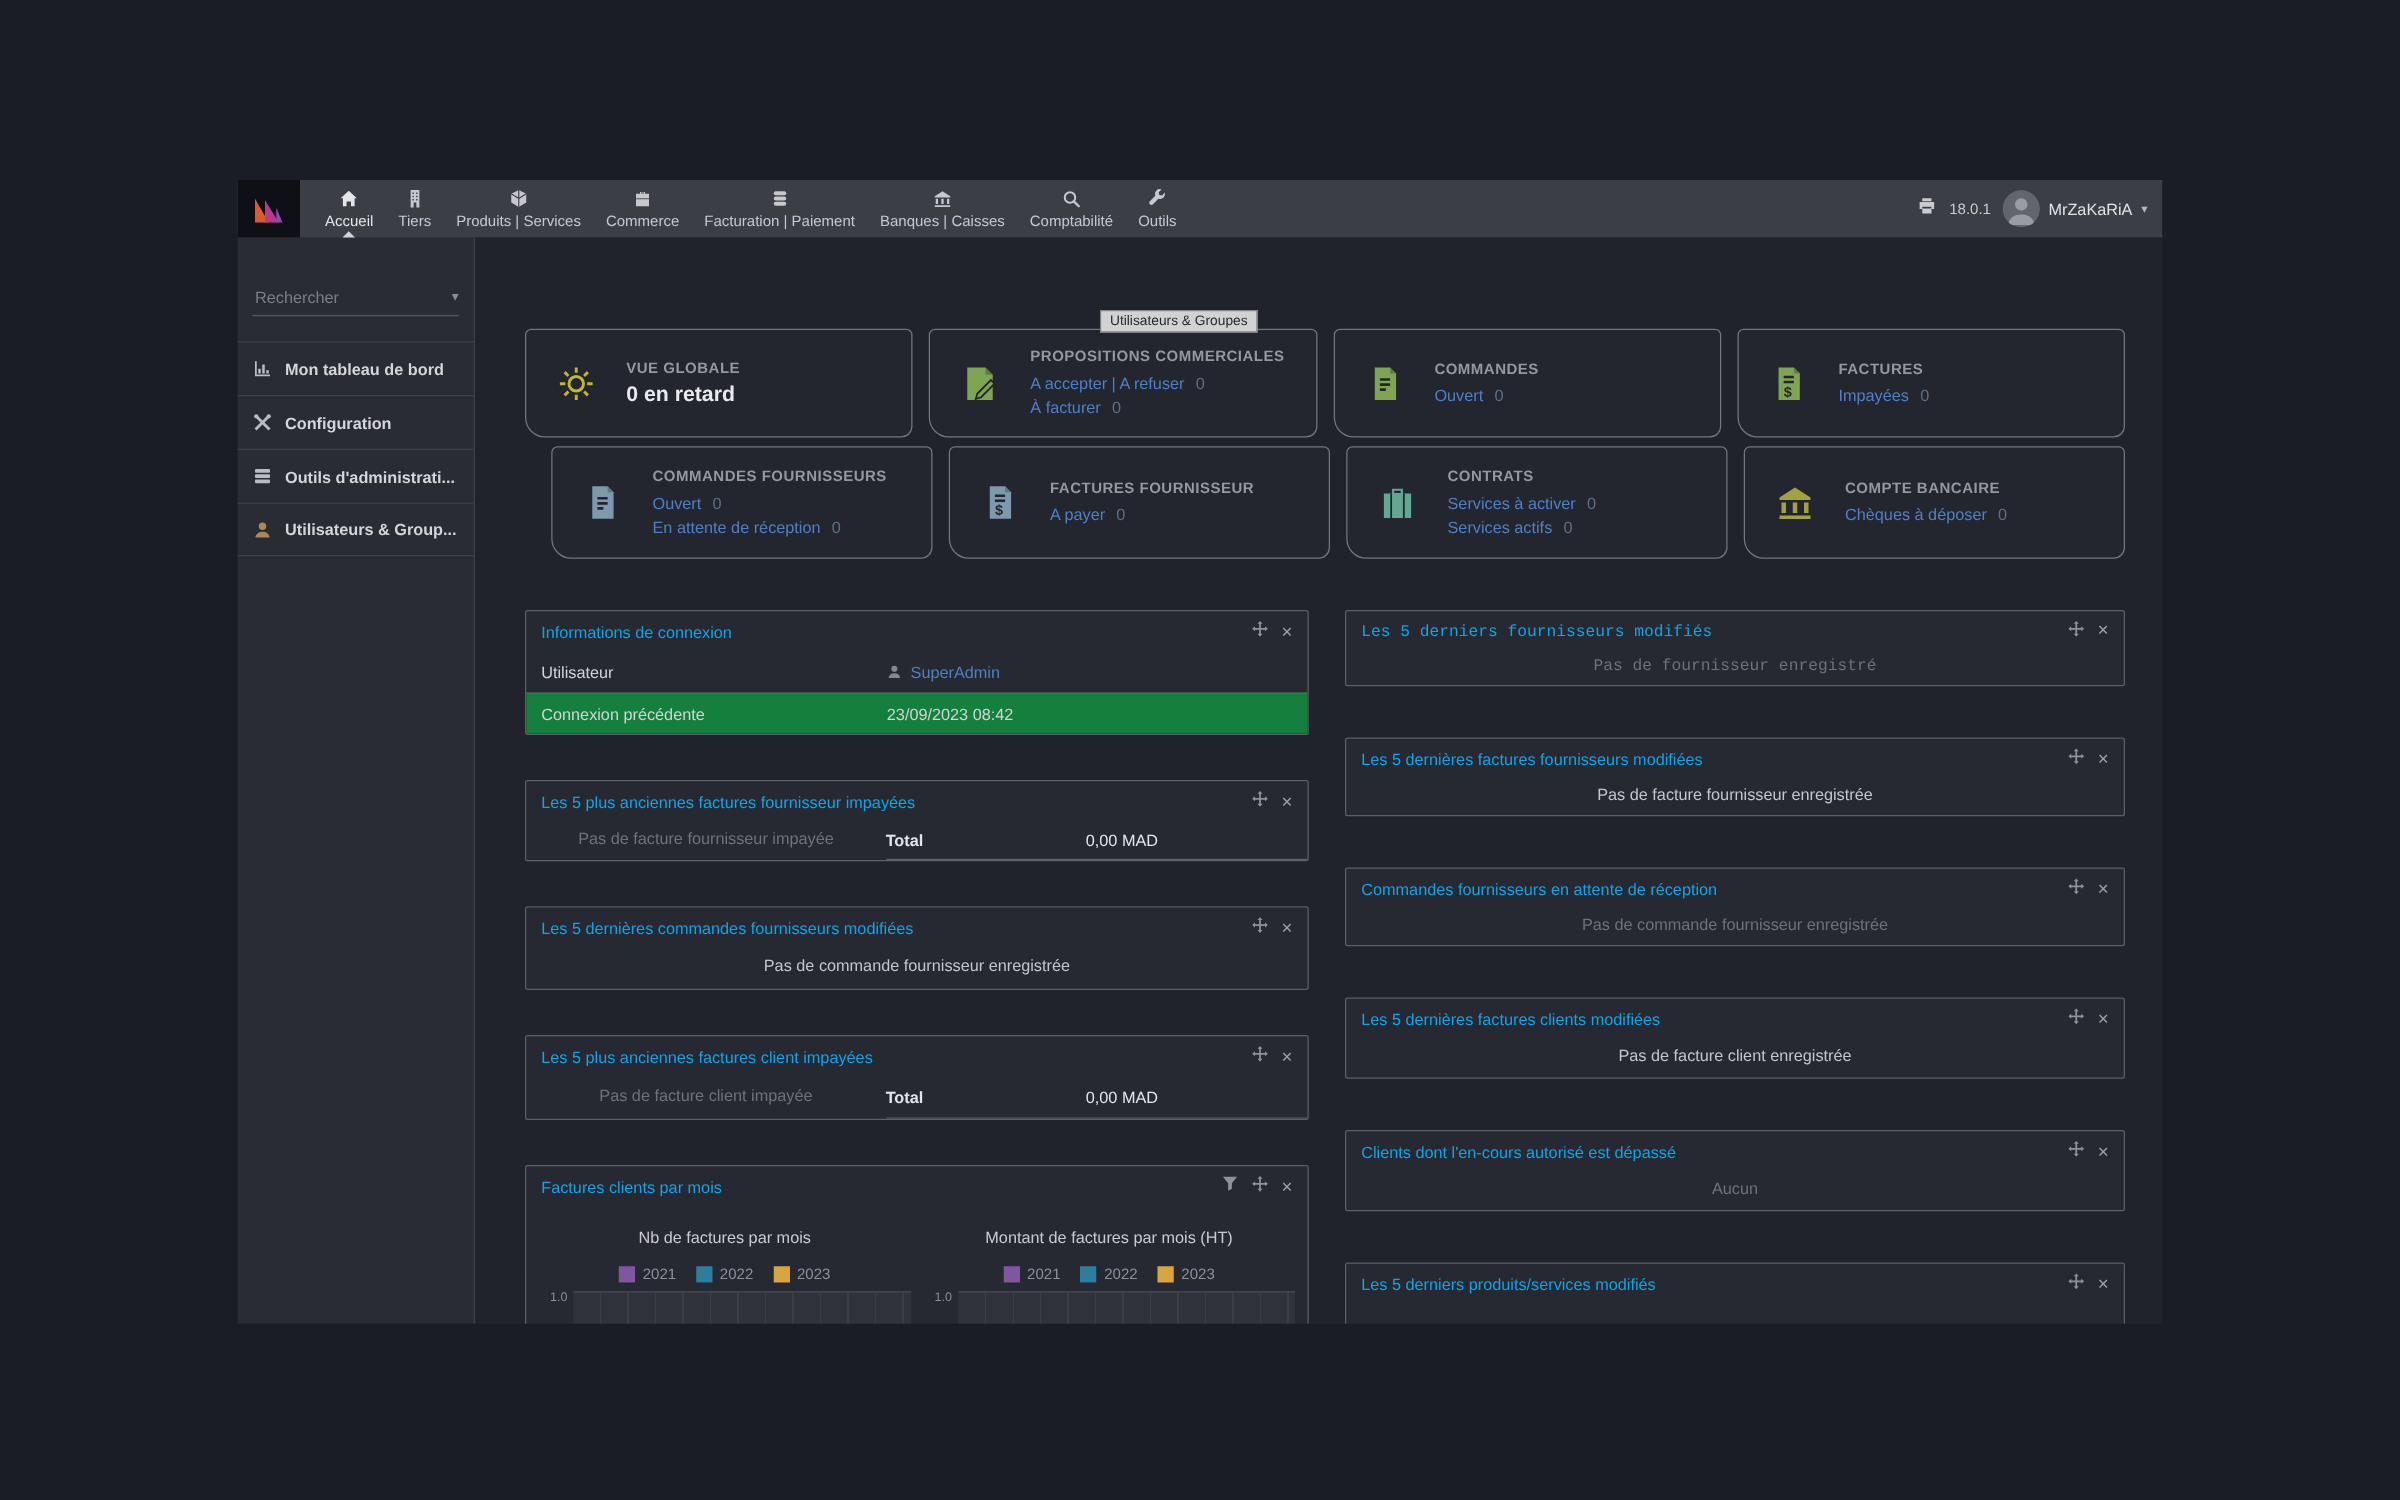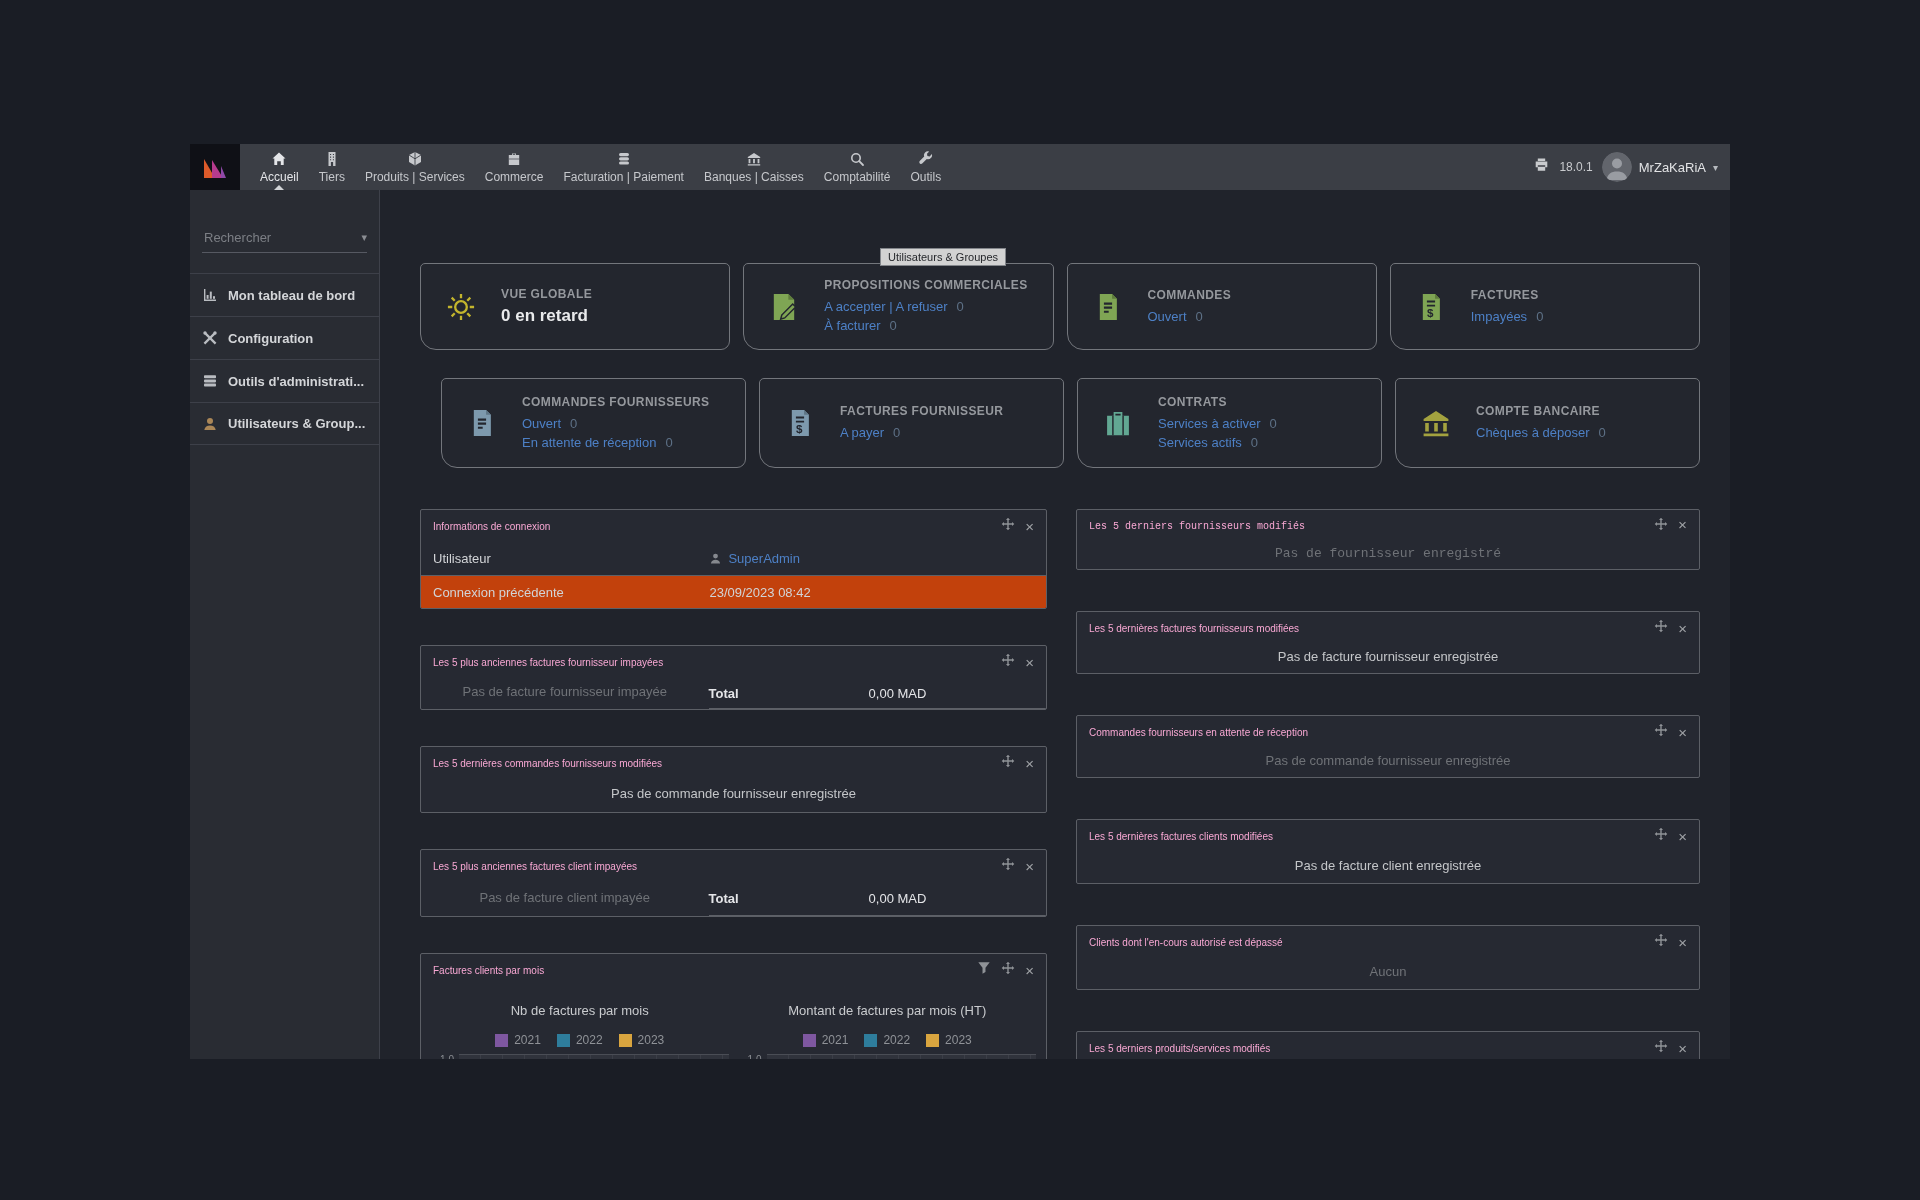--- a/index.html
+++ b/index.html
@@ -43,50 +43,50 @@
 
   .main{flex:1;position:relative;background:#20232b;overflow:hidden;}
 
   
   .tooltip{position:absolute;left:500px;top:58px;z-index:5;background:#d2d2d2;color:#26282c;
     border:1px solid #83868b;font-size:11px;padding:2px 7px;white-space:nowrap;}
 
   
   .kpi-row{display:flex;gap:13px;margin:0 30px 0 40px;}
   .kpi-row.r1{margin-top:73px;}
-  .kpi-row.r2{margin-top:28px;padding-left:21px;}
+  .kpi-row.r2{margin-top:7px;padding-left:21px;}
   .kpi{flex:1;height:87px;background:#23262e;border:1px solid #73767c;border-radius:5px 5px 9px 16px;
     display:flex;align-items:center;overflow:hidden;}
   .kpi-row.r2 .kpi{height:90px;}
   .kpi-icon{flex:0 0 80px;display:flex;align-items:center;justify-content:center;}
   .kpi-content{flex:1;padding:4px 8px 4px 0;}
   .kpi-title{font-size:12px;font-weight:bold;letter-spacing:.4px;color:#95989d;margin-bottom:5px;}
   .kpi-line{font-size:13px;line-height:19px;white-space:nowrap;}
   .kpi-line a{color:#4d80c6;text-decoration:none;}
   .kpi-count{color:#5d7086;margin-left:9px;}
   .kpi-stat{font-size:17px;font-weight:bold;color:#e9eaec;}
 
   
   .cols{display:flex;gap:29px;margin:41px 30px 0 40px;align-items:flex-start;}
   .col{display:flex;flex-direction:column;}
   .col-left{flex:0 0 627px;}
   .col-right{flex:0 0 624px;}
   .widget{background:#262932;border:1px solid #5c5f66;border-radius:2px;display:flex;flex-direction:column;overflow:hidden;}
   .col-left .widget{margin-bottom:36px;}
   .col-right .widget{margin-bottom:41px;}
   .w-head{flex:0 0 32px;display:flex;align-items:center;padding:0 12px;}
-  .w-title{flex:1;font-size:10px;color:#f9a8d4;white-space:nowrap;overflow:hidden;}
+  .w-title{flex:1;font-size:13px;color:#0ea5e9;white-space:nowrap;overflow:hidden;}
   .w-actions{display:flex;align-items:center;gap:10px;color:#8f9297;}
   .w-actions .x{font-size:15px;line-height:1;color:#9fa2a6;}
   .wl0{height:100px;}.wl1{height:65px;}.wl2{height:67px;}.wl3{height:68px;}.wl4{height:230px;}
   .wr0{height:61px;font-family:Liberation Mono, monospace;}.wr1{height:63px;}.wr2{height:63px;}.wr3{height:65px;}.wr4{height:65px;}.wr5{height:100px;}
 
   .info-rows{display:flex;flex-direction:column;}
   .info-row{display:flex;align-items:center;height:33px;padding:0 12px;font-size:13px;color:#d2d4d7;}
-  .info-row + .info-row{border-top:1px solid #5d6067;background:#c2410c;}
+  .info-row + .info-row{border-top:1px solid #5d6067;background:#15803d;}
   .info-label{flex:0 0 46%;}
   .info-value{flex:1;display:flex;align-items:center;gap:6px;}
   .info-value a{color:#4d80c6;text-decoration:none;}
 
   .w-empty{flex:1;display:flex;align-items:center;justify-content:center;font-size:13px;color:#c4c6c9;padding-bottom:4px;}
   .w-empty.muted{color:#6f7277;}
 
   .total-row{flex:1;display:flex;align-items:stretch;font-size:13px;}
   .total-left{flex:0 0 46%;display:flex;align-items:center;justify-content:center;color:#6f7277;padding-bottom:4px;}
   .total-right{flex:1;display:flex;align-items:center;border-bottom:1px solid #5d6067;}

